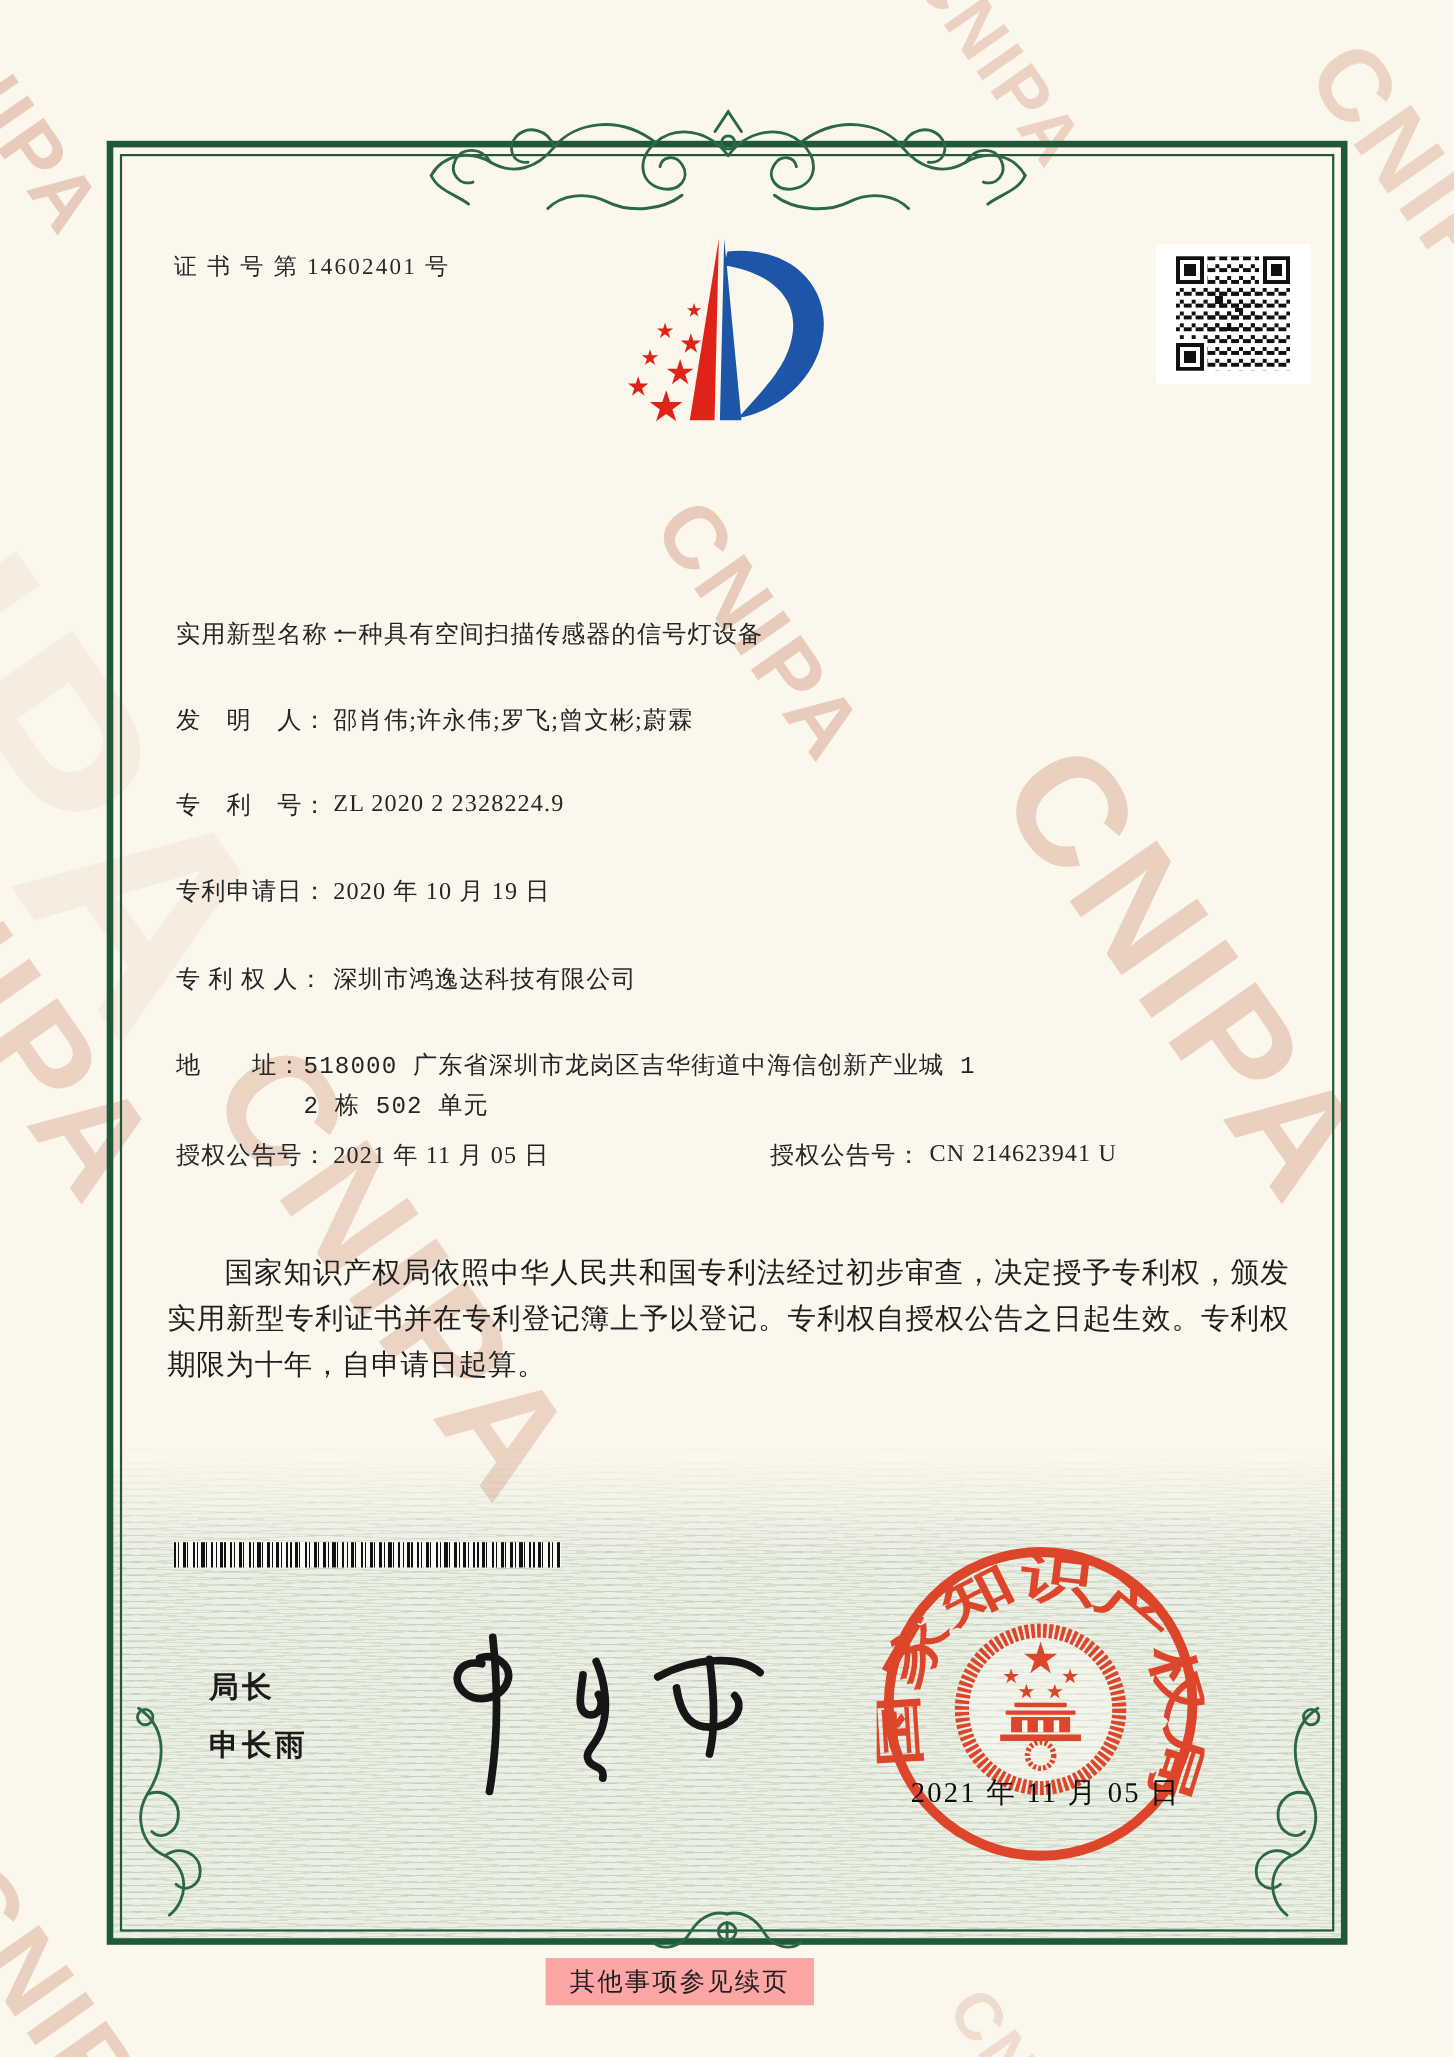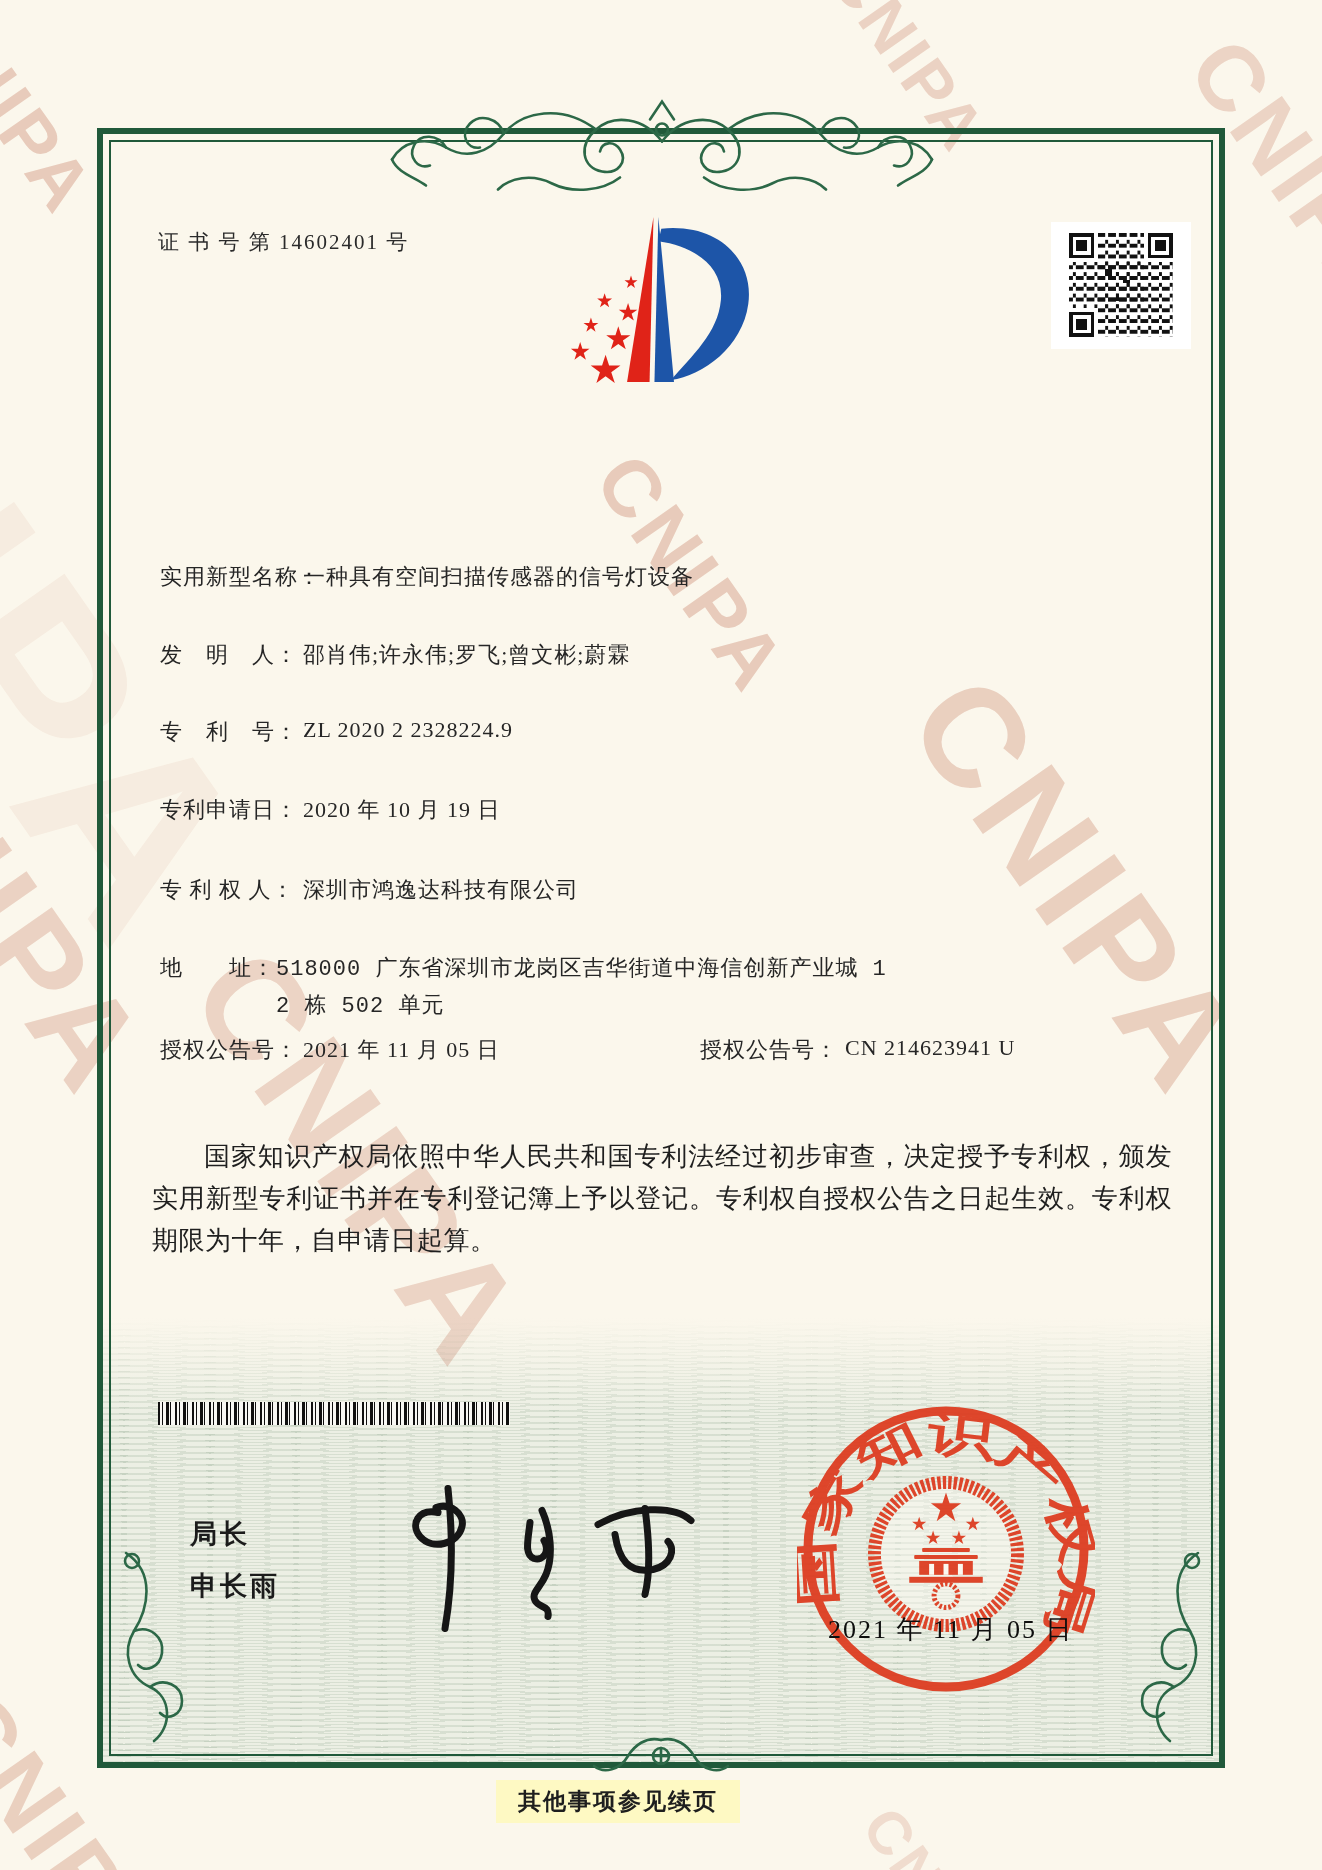--- a/index.html
+++ b/index.html
@@ -71,22 +71,22 @@
            font-size:27px;font-weight:bold;letter-spacing:3px;color:#1b1b1b;z-index:4;text-align:center;}
   .officer-title{top:1516px;} .officer-name{top:1568px;}
   .sig{position:absolute;left:388px;top:1474px;width:320px;height:165px;z-index:5;}
   .seal{position:absolute;left:797px;top:1400px;width:298px;height:298px;z-index:5;opacity:.93;}
   .seal-date{position:absolute;left:828px;top:1612px;font-size:26px;letter-spacing:2px;
              color:#0e0e0e;z-index:6;white-space:nowrap;}
 
   .page-info{position:absolute;left:0;top:1706px;width:1236px;text-align:center;font-size:19px;
              letter-spacing:2px;color:#333;z-index:4;}
   .cont-note{position:absolute;left:0;top:1780px;width:1236px;text-align:center;z-index:4;}
-  .cont-note span{display:inline-block;background:#fef9c3;padding:6px 22px;font-size:23px;
-                  letter-spacing:2px;color:#1e1e1e;font-weight:bold;}
+  .cont-note span{display:inline-block;background:#fca5a5;padding:6px 22px;font-size:23px;
+                  letter-spacing:2px;color:#1e1e1e;}
 </style>
 </head>
 <body>
 
 <div class="page">
 
   <svg width="0" height="0" style="position:absolute" aria-hidden="true">
     <defs>
       <path id="star5" d="M0,-1 L0.225,-0.31 L0.951,-0.31 L0.363,0.118 L0.588,0.809 L0,0.382 L-0.588,0.809 L-0.363,0.118 L-0.951,-0.31 L-0.225,-0.31 Z"></path>
     </defs>

